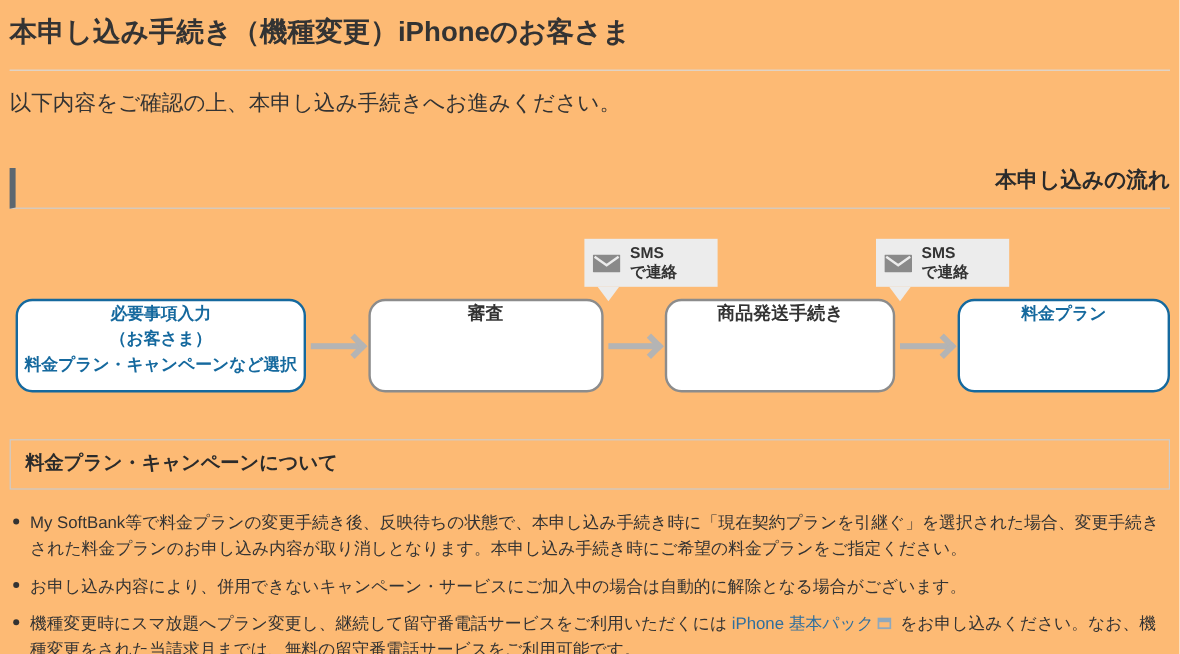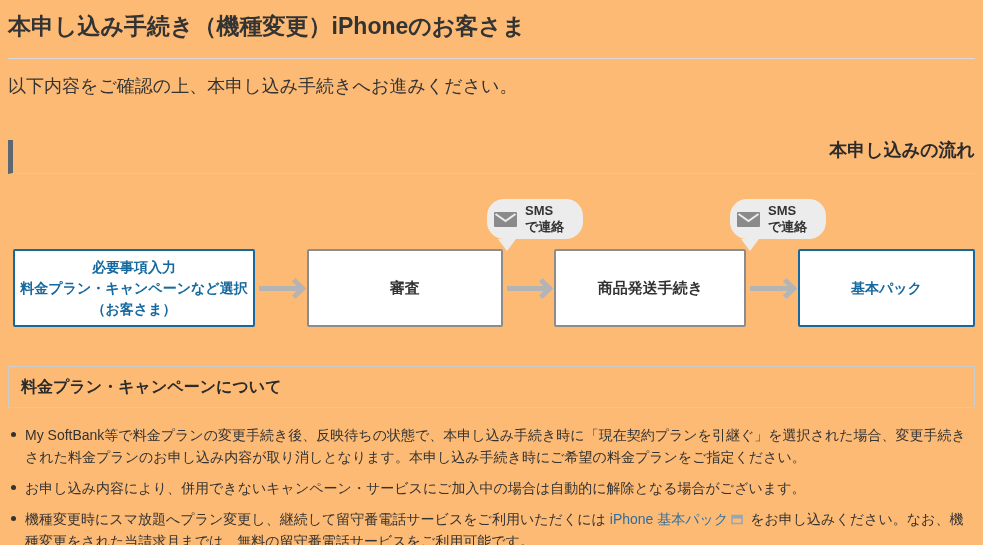--- a/index.html
+++ b/index.html
@@ -58,25 +58,24 @@
     margin-top: 25px;
   }
   .flow-row {
     position: absolute;
     top: 50px; left: 0; right: 0;
     height: 78px;
     display: flex;
     align-items: stretch;
   }
   .step {
-    border-radius: 2px;
+    border-radius: 14px;
     background: #fff;
     display: flex;
     flex-direction: column;
-    justify-content: center;
     text-align: center;
     font-weight: bold;
     font-size: 14px;
     line-height: 1.5;
   }
   .step.blue {
     border: 2px solid var(--accent-blue, #15699e);
     color: var(--accent-blue, #15699e);
   }
   .step.gray {
@@ -102,28 +101,27 @@
     border-top: 5px solid var(--arrow-gray, #b4b4b4);
     border-right: 5px solid var(--arrow-gray, #b4b4b4);
     transform: rotate(45deg);
     margin-left: -14px;
     flex: none;
   }
 
   .sms-badge {
     position: absolute;
     top: 0;
-    width: 96px;
+    width: 111px;
     height: 40px;
     background: var(--badge-bg, #ececec);
     display: flex;
     align-items: center;
     gap: 8px;
     padding: 0 7px;
-    border-radius: 17px;
   }
   .sms-badge::after {
     content: "";
     position: absolute;
     top: 40px;
     left: 11px;
     width: 0; height: 0;
     border-left: 9px solid transparent;
     border-right: 9px solid transparent;
     border-top: 12px solid var(--badge-bg, #ececec);
@@ -212,22 +210,22 @@
       <div class="txt">
         <div>SMS</div>
         <div>で連絡</div>
       </div>
     </div>
 
     <div class="flow-row">
 
       <div class="step blue step-1">
         <span>必要事項入力</span>
+        <span>（お客さま）</span>
         <span>料金プラン・キャンペーンなど選択</span>
-        <span>（お客さま）</span>
       </div>
 
       <div class="arrow">
         <div class="shaft"></div>
         <div class="head"></div>
       </div>
 
       <div class="step gray step-2">
         <span>審査</span>
       </div>
@@ -240,21 +238,21 @@
       <div class="step gray step-3">
         <span>商品発送手続き</span>
       </div>
 
       <div class="arrow">
         <div class="shaft"></div>
         <div class="head"></div>
       </div>
 
       <div class="step blue step-4">
-        <span>基本パック</span>
+        <span>料金プラン</span>
       </div>
 
     </div>
   </div>
 
   <h2 class="plan-heading">料金プラン・キャンペーンについて</h2>
 
   <ul class="bullets">
     <li>
       <span>My SoftBank等で料金プランの変更手続き後、反映待ちの状態で、本申し込み手続き時に「現在契約プランを引継ぐ」を選択された場合、変更手続きされた料金プランのお申し込み内容が取り消しとなります。本申し込み手続き時にご希望の料金プランをご指定ください。</span>

